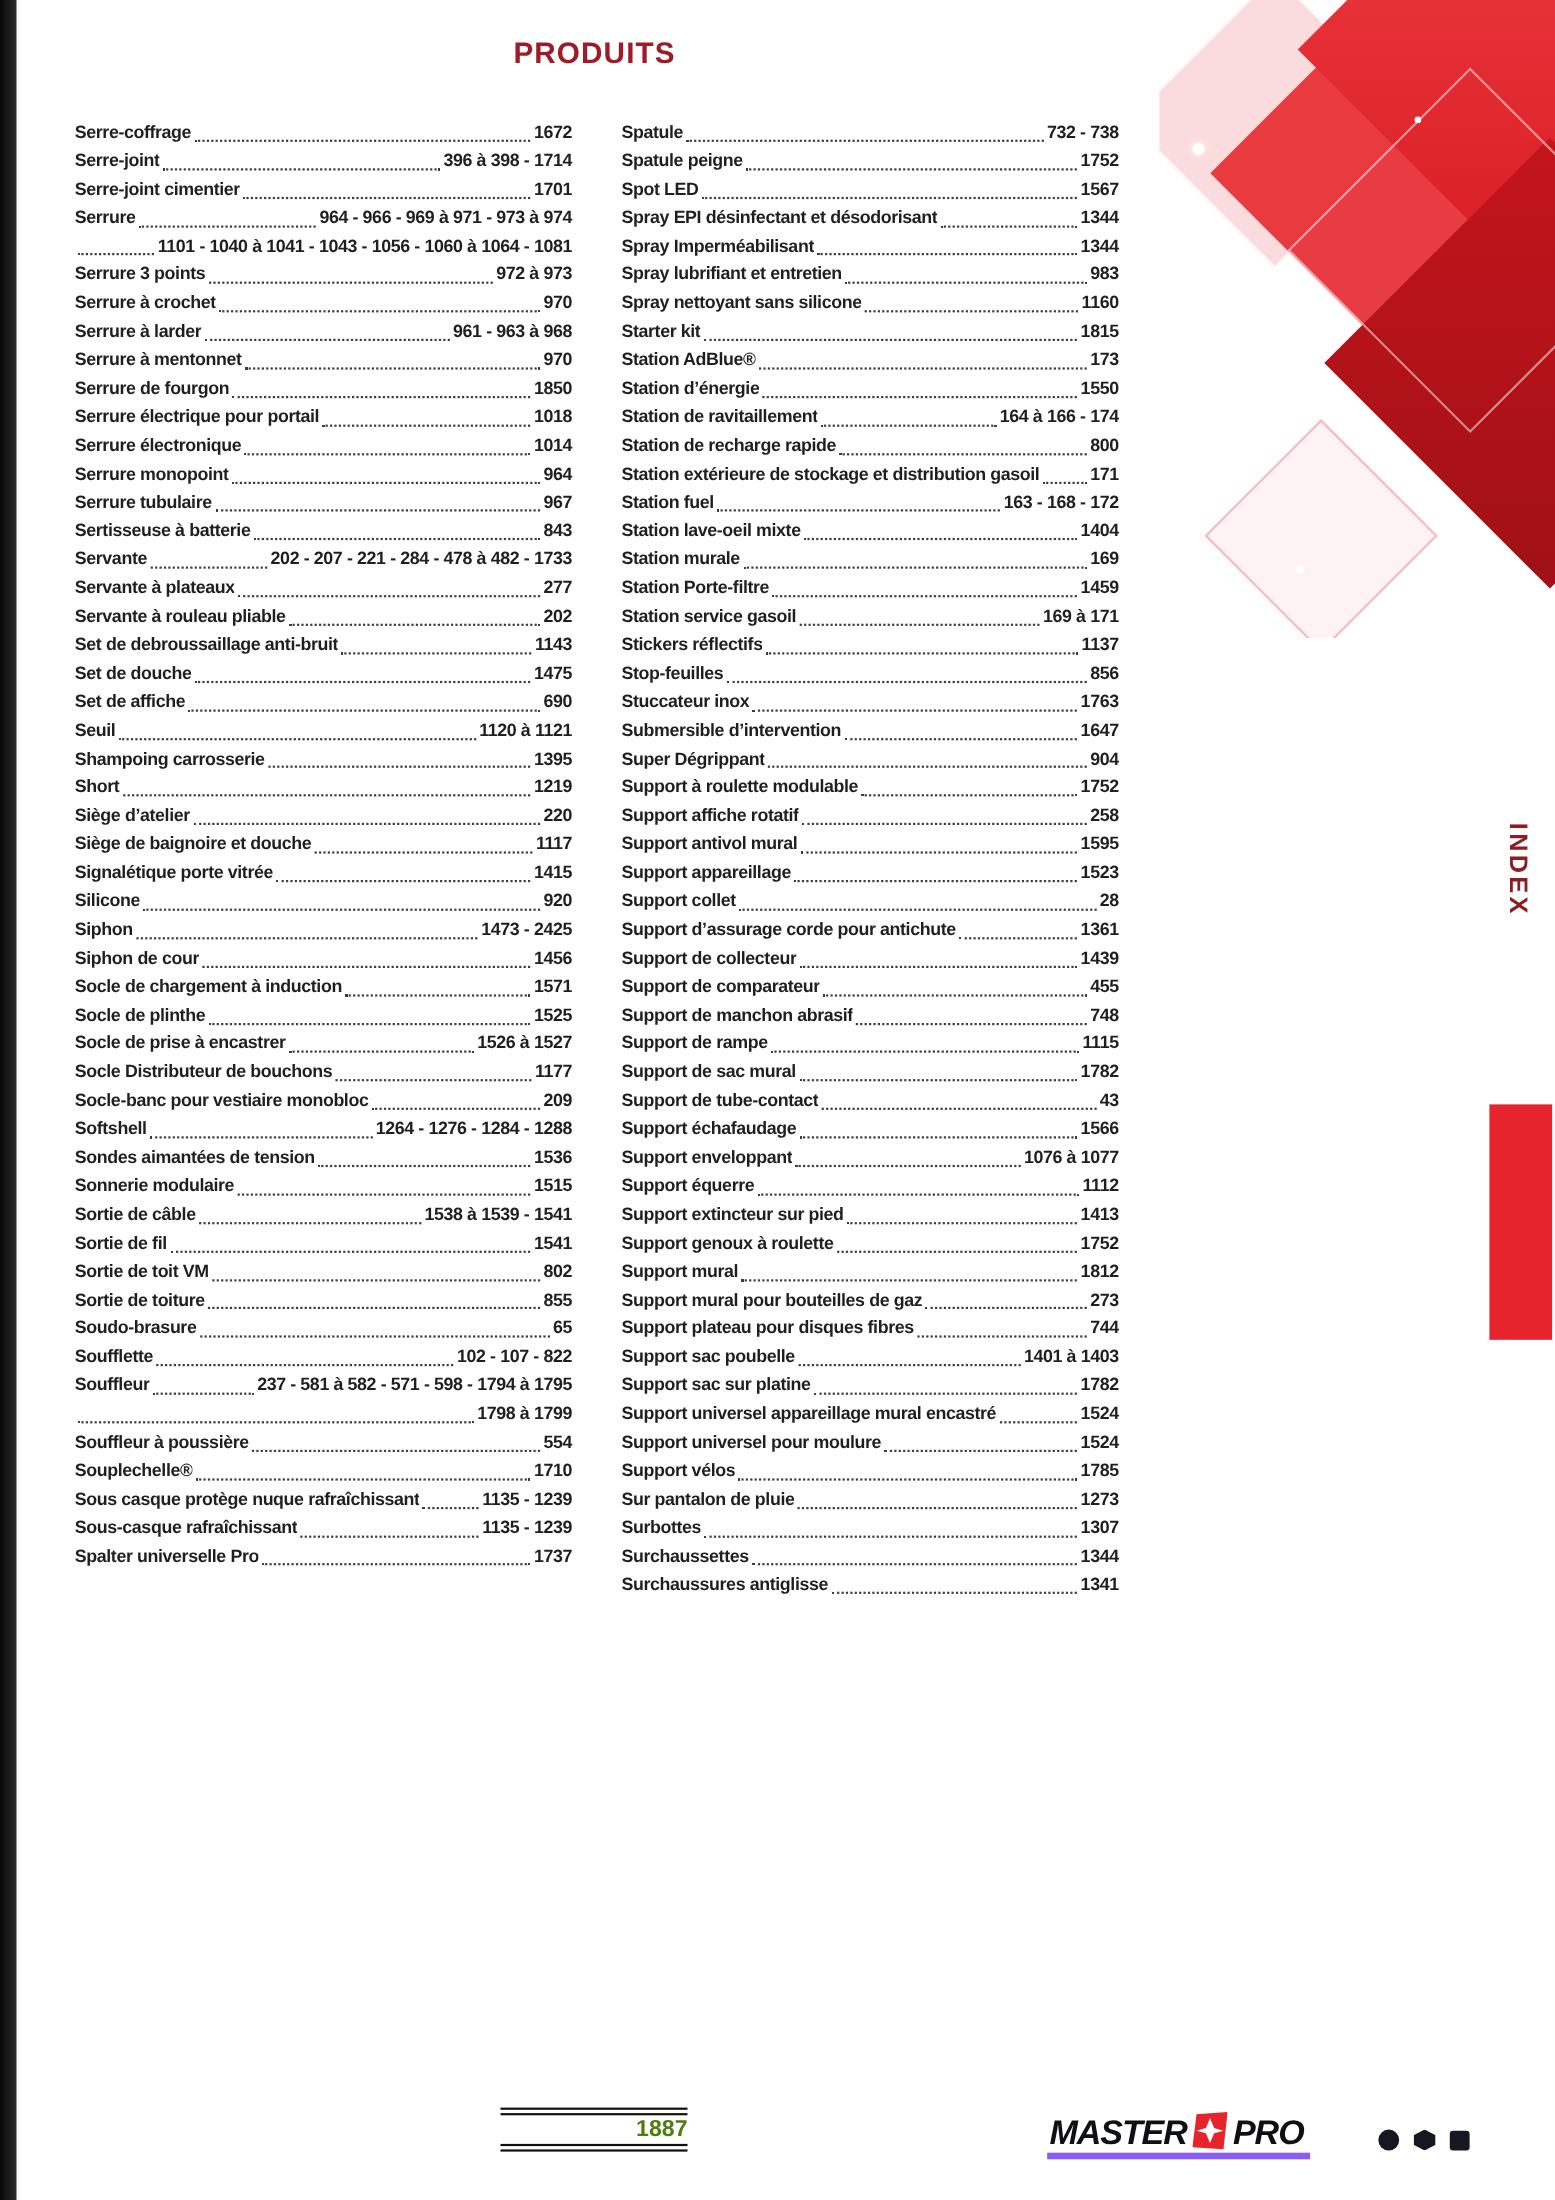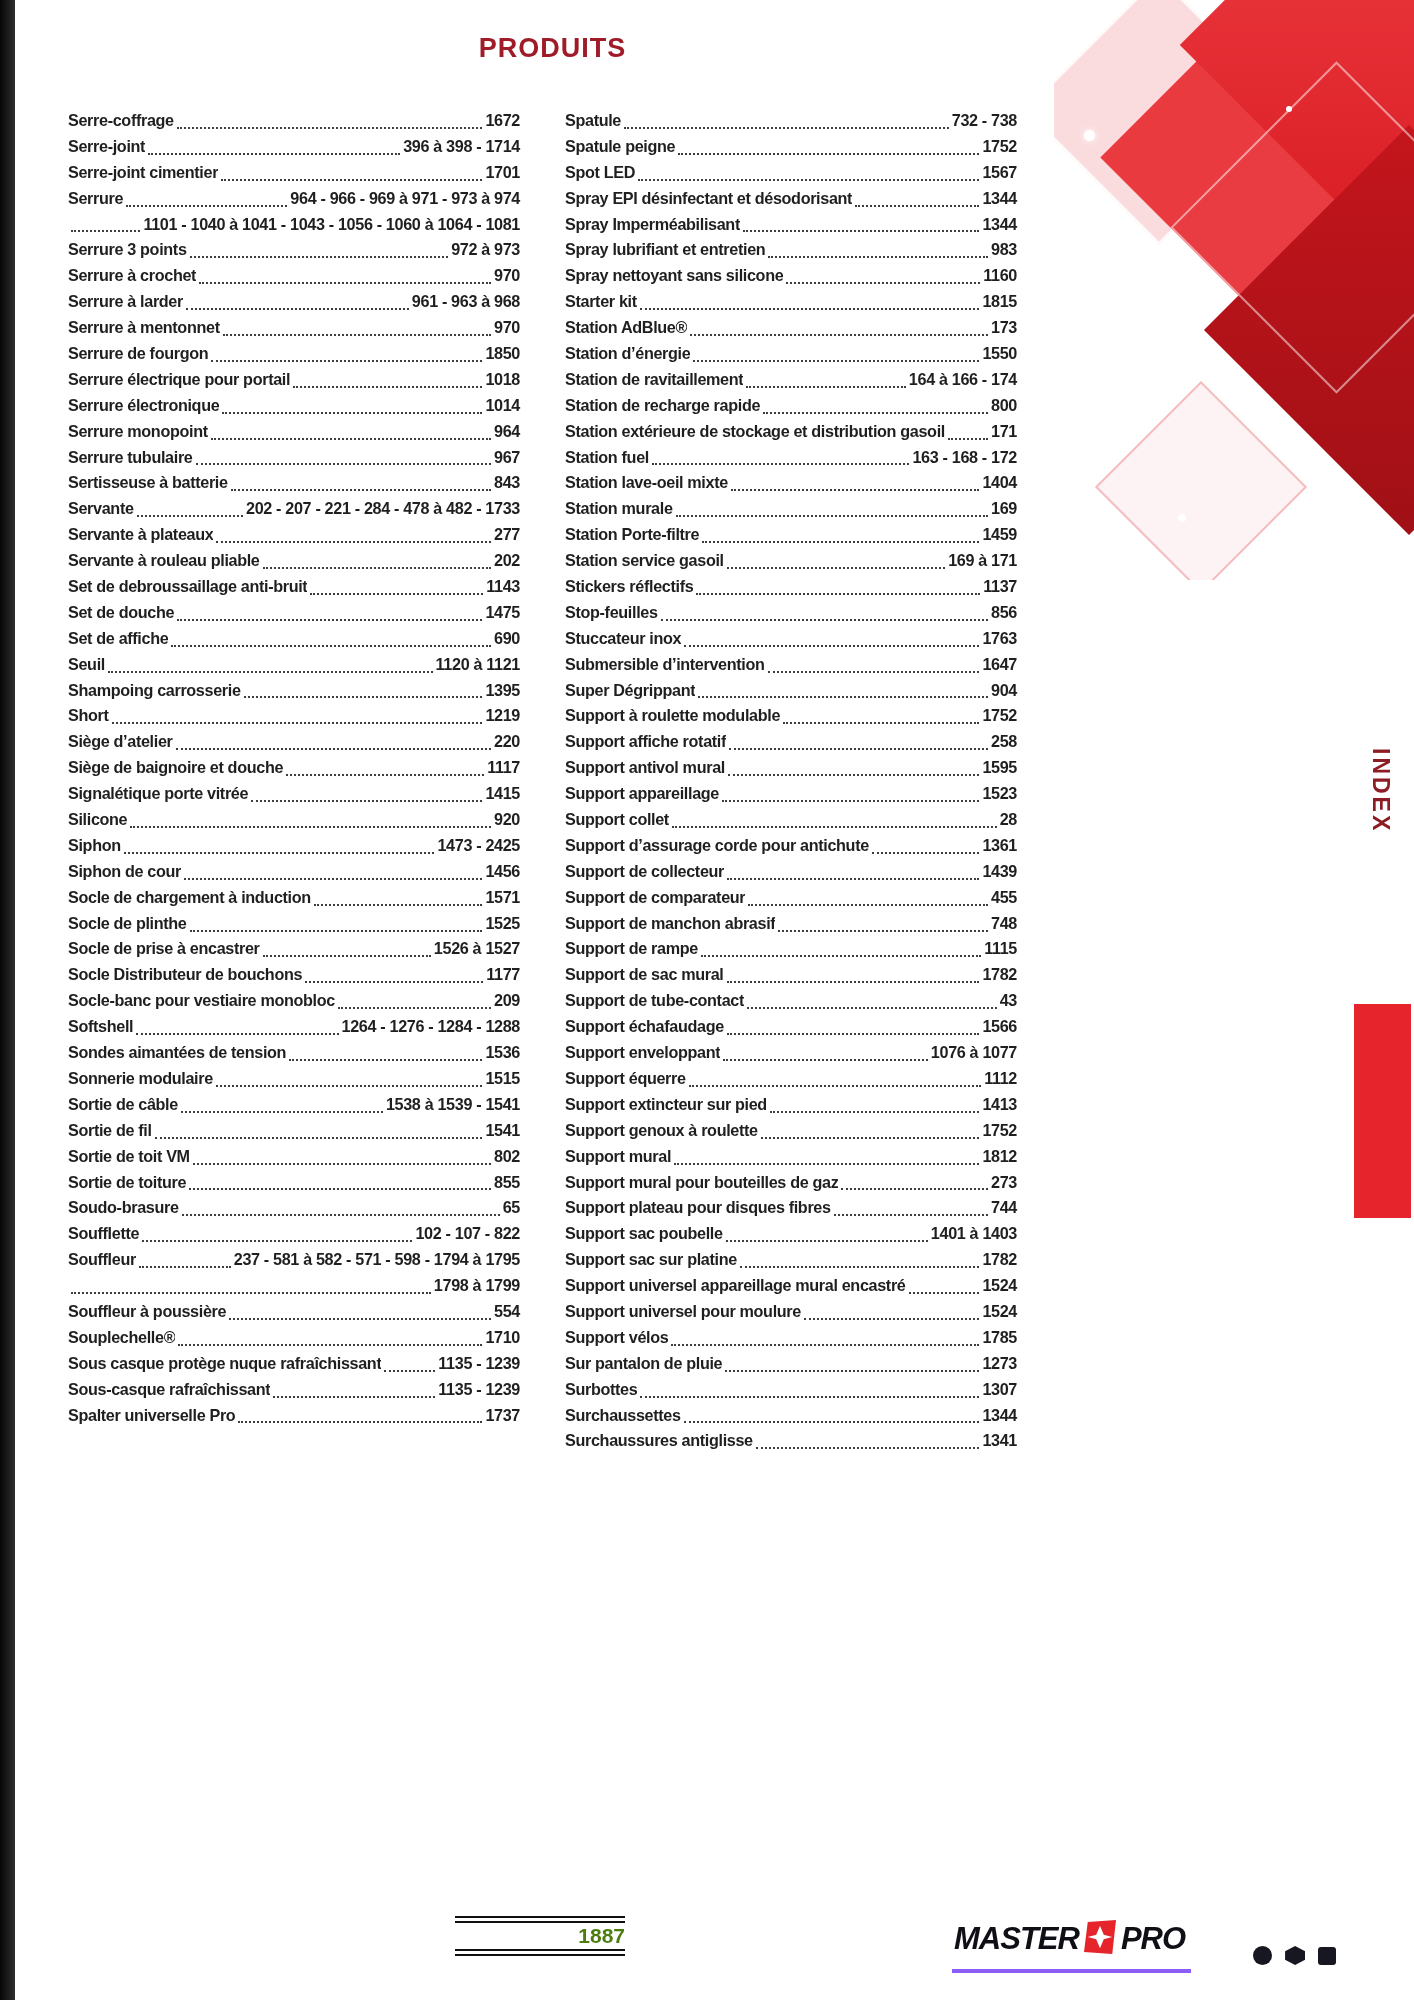--- a/index.html
+++ b/index.html
@@ -6,21 +6,21 @@
   html,body { background:#ffffff; }
   .page {
     position:relative; width:1414px; height:2000px; background:#ffffff;
     overflow:hidden; font-family:"Liberation Sans", sans-serif;
   }
   .edge {
     position:absolute; left:0; top:0; width:15px; height:100%;
     background:linear-gradient(to right,#060606,#2e2e2e);
   }
   .title {
-    position:absolute; left:76px; top:33px; width:953px; text-align:center;
+    position:absolute; left:64px; top:33px; width:953px; text-align:center;
     font-size:27px; font-weight:bold; letter-spacing:1px; color:#9E1B27;
   }
   .col { position:absolute; top:108px; width:452px; }
   .col.left  { left:68px; }
   .col.right { left:565px; }
   .row { display:flex; align-items:flex-end; height:25.9px; color:#1f1f1f; }
   .name, .pages {
     white-space:nowrap; line-height:25.9px;
     font-size:16.2px; font-weight:bold; letter-spacing:-0.35px;
   }
@@ -54,21 +54,21 @@
   .dot1 { left:30px;  top:130px; width:11px; height:11px; box-shadow:0 0 6px rgba(255,255,255,0.9); }
   .dot2 { left:124px; top:514px; width:8px;  height:8px; }
   .dot3 { left:232px; top:106px; width:6px;  height:6px; }
 
   
   .pagenum { position:absolute; left:455px; top:1916px; width:170px; text-align:right; color:#4d7c0f; }
   .pagenum .rule { height:7px; border-top:2px solid #101010; border-bottom:2px solid #101010; }
   .pagenum .num  { font-size:21px; font-weight:bold; line-height:26px; }
 
   .logo { position:absolute; left:952px; top:1920px; display:flex; align-items:flex-end; }
-  .brand { display:flex; align-items:flex-end; gap:5px; border-bottom:4px solid #8b5cf6; padding:0 6px 15px 2px; }
+  .brand { display:flex; align-items:flex-end; gap:5px; border-bottom:6px solid #8b5cf6; padding:0 6px 3px 2px; }
   .brand .word { font-size:31px; font-weight:900; font-style:italic; letter-spacing:-1px; color:#0f0f16; line-height:30px; }
   .emblem { width:32px; height:34px; display:block; }
   .markers { display:flex; gap:13px; margin-left:62px; align-items:center; padding-bottom:8px; }
   .marker-circle { width:19px; height:19px; border-radius:50%; background:#171722; display:inline-block; }
   .marker-hex    { width:20px; height:19px; clip-path:polygon(50% 0,100% 27%,100% 73%,50% 100%,0 73%,0 27%); background:#171722; display:inline-block; }
   .marker-square { width:18px; height:18px; border-radius:3px; background:#171722; display:inline-block; }
 </style>
 </head>
 <body>
 

